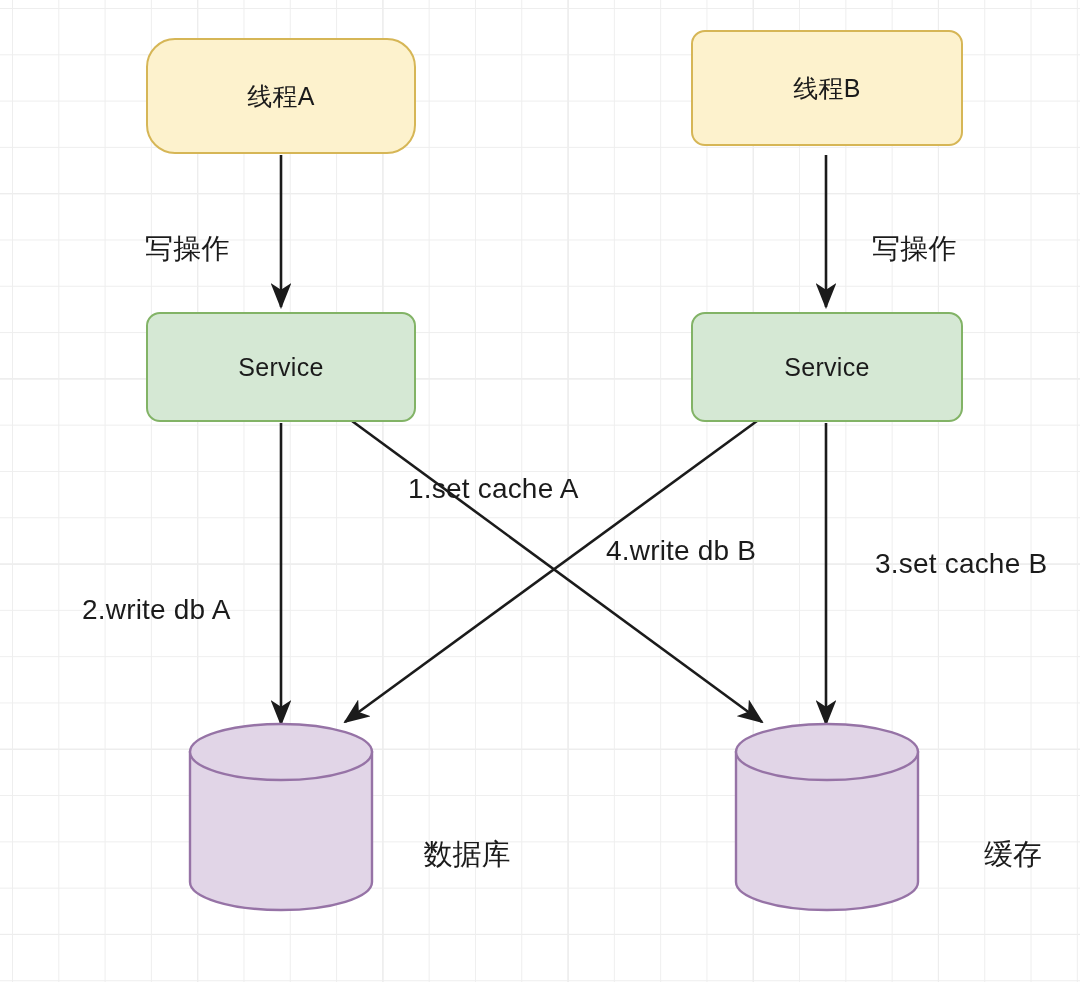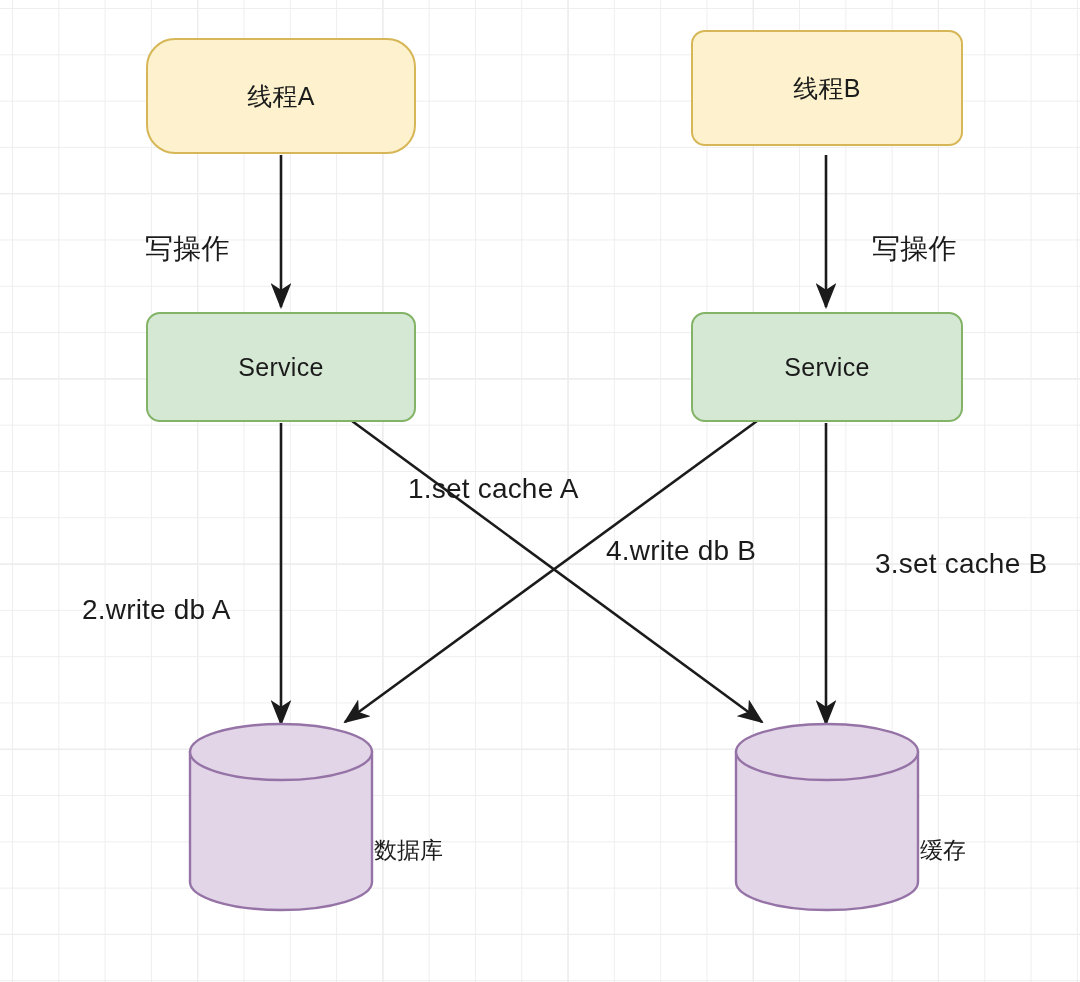--- a/index.html
+++ b/index.html
@@ -52,22 +52,22 @@
     line-height: 1.2;
     letter-spacing: 0.3px;
     user-select: none;
   }
   .cyl {
     position: absolute;
   }
   .cyl-label {
     position: absolute;
     width: 100%;
-    text-align: left;
-    font-size: 23px;
+    text-align: center;
+    font-size: 29px;
     color: #1b1b1b;
     user-select: none;
   }
   .edge-label {
     position: absolute;
     font-size: 28px;
     color: #1b1b1b;
     white-space: nowrap;
     user-select: none;
     letter-spacing: 0.2px;

